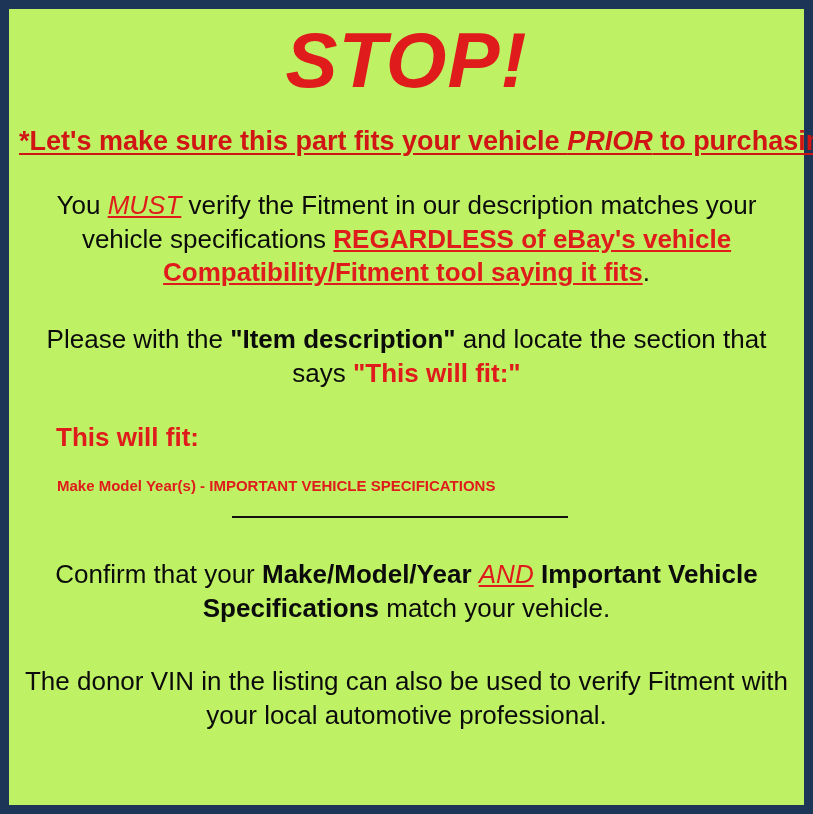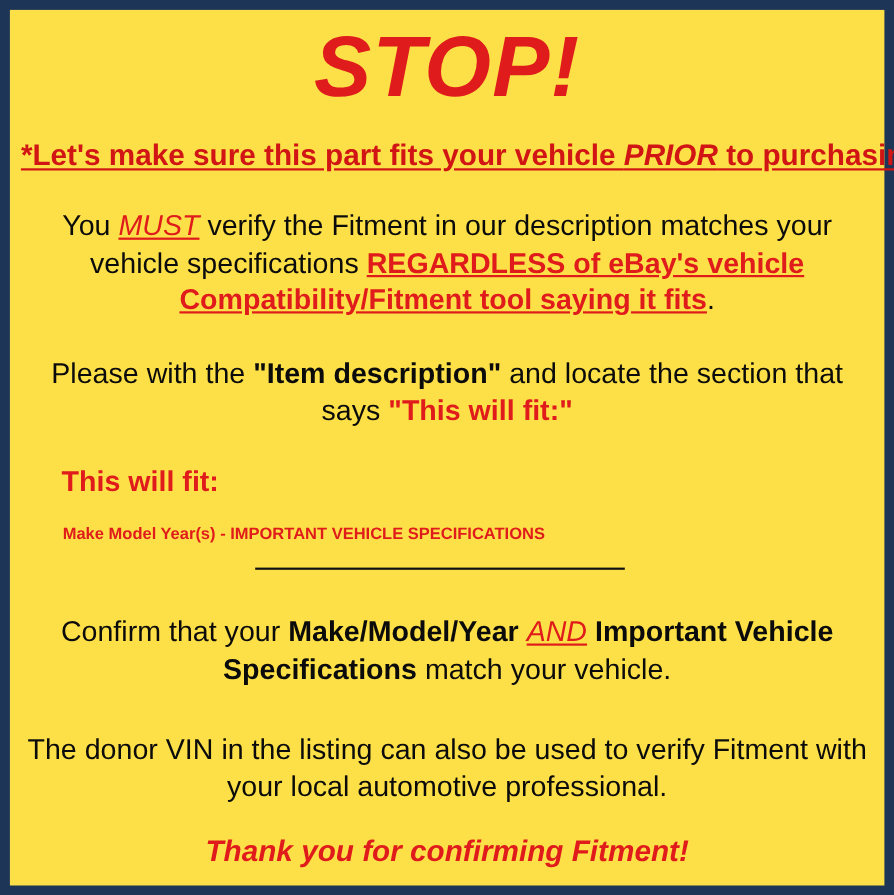--- a/index.html
+++ b/index.html
@@ -12,21 +12,21 @@
     height: 814px;
     overflow: hidden;
     font-family: "Liberation Sans", "DejaVu Sans", sans-serif;
   }
 
   #notice-card {
     box-sizing: border-box;
     width: 813px;
     height: 814px;
     border: 9px solid #1d3557;
-    background: #fde047;
+    background: #bef264;
     padding: 0;
     position: relative;
   }
 
   .inner {
     box-sizing: border-box;
     width: 100%;
     height: 100%;
     padding: 4px 10px 0 10px;
     display: block;
@@ -155,16 +155,15 @@
     </div>
 
     <div id="divider-wrap">
       <hr id="divider">
     </div>
 
     <p id="para-confirm" class="para cond"><span>Confirm that your </span><span class="blk-b">Make/Model/Year</span><span> </span><span class="red-biu">AND</span><span> </span><span class="blk-b">Important Vehicle Specifications</span><span> match your vehicle.</span></p>
 
     <p id="para-vin" class="para cond">The donor VIN in the listing can also be used to verify Fitment with your local automotive professional.</p>
 
-    <p id="thanks" class="cond">Thank you for confirming Fitment!</p>
 
   </div>
 </div>
 
 </body></html>

